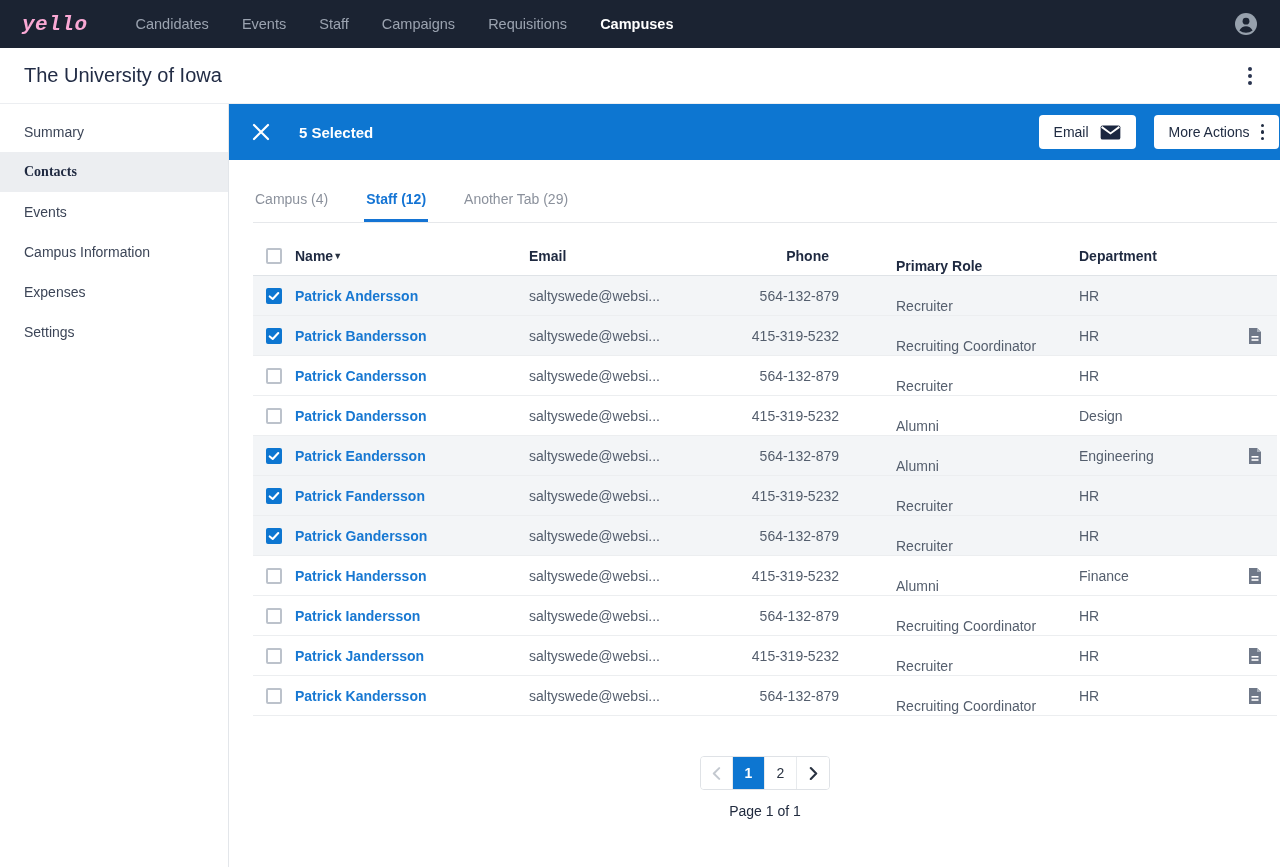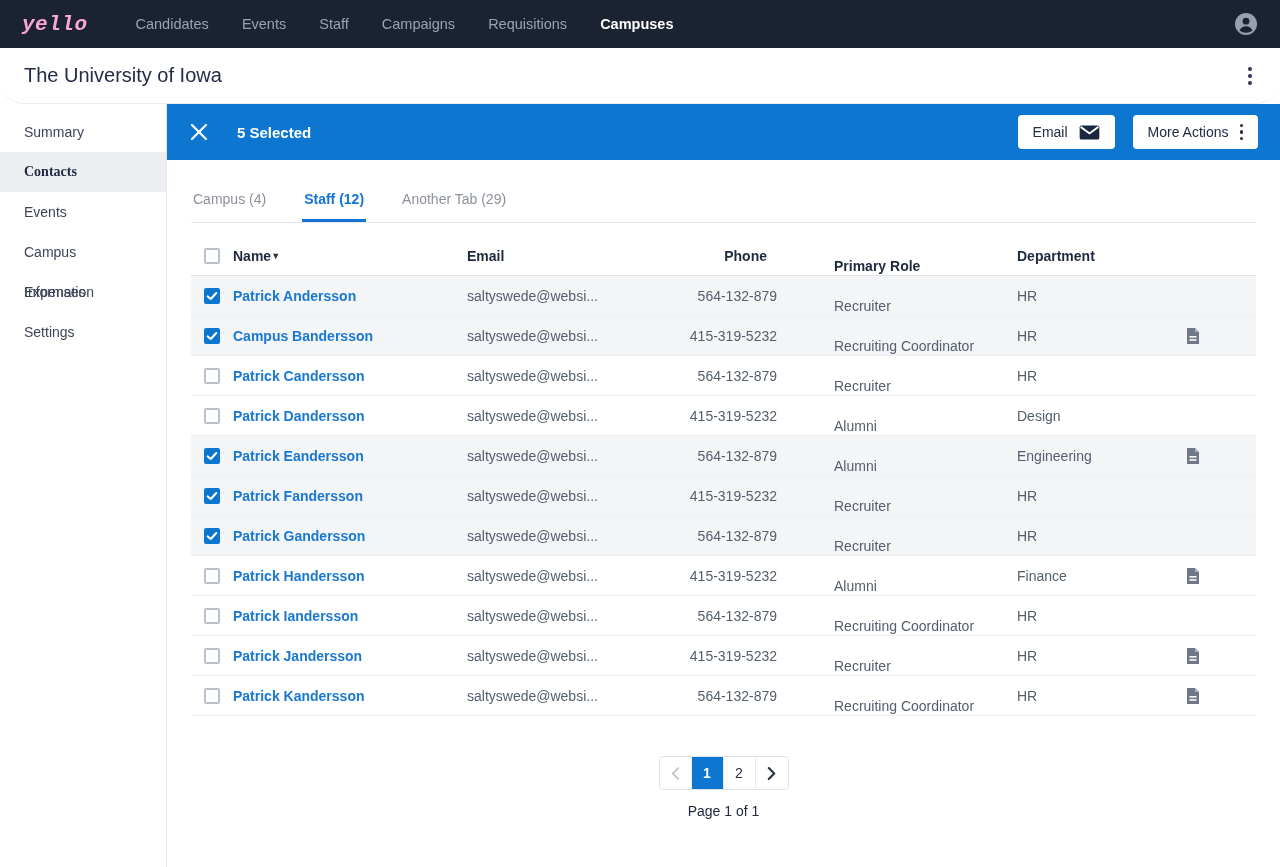--- a/index.html
+++ b/index.html
@@ -11,28 +11,28 @@
   .topnav { height:48px; background:#1b2332; display:flex; align-items:center; padding:0 22px; }
   .logo { font-family:Liberation Mono, monospace; font-style:italic; font-weight:bold;
     color:#f9a8d4; font-size:21px; margin-right:48px; letter-spacing:.5px; }
   .topnav-menu { display:flex; align-items:center; gap:33px; }
   .nav-item { font-size:14.5px; color:#9ba3b0; cursor:pointer; }
   .nav-item.active { color:#ffffff; font-weight:700; }
   .avatar { margin-left:auto; width:24px; height:24px; cursor:pointer; display:flex; }
 
   
   .page-header { height:56px; background:#fff; display:flex; align-items:center;
-    padding:0 24px; border-bottom:1px solid #eceef1;border-radius:23px; }
+    padding:0 24px; border-bottom:1px solid #eceef1; }
   .page-title { font-size:20px; color:#222c45; font-weight:400; }
   .kebab { margin-left:auto; display:flex; flex-direction:column; gap:3px; cursor:pointer; padding:4px; }
   .kebab i { width:4px; height:4px; border-radius:50%; background:#2a3450; display:block; }
 
   
   .content { display:flex; height:763px; }
-  .sidebar { width:167px; border-right:1px solid #e3e6ea; padding-top:8px; flex-shrink:0; background:#fff; }
+  .sidebar { width:229px; border-right:1px solid #e3e6ea; padding-top:8px; flex-shrink:0; background:#fff; }
   .side-item { height:40px; line-height:40px; padding:0 24px; font-size:14px; color:#3c4557; cursor:pointer; }
   .side-item.active { font-weight:700; color:#1f2940; background:#eceef1;font-family:Liberation Serif, serif; }
   .main { flex:1; background:#fff; }
 
   
   .selection-bar { height:56px; background:#0d76d1; display:flex; align-items:center; padding:0 22px; }
   .close-x { width:20px; height:20px; cursor:pointer; margin-right:28px; display:flex; }
   .sel-label { color:#fff; font-size:15px; font-weight:700; }
   .bar-actions { margin-left:auto; display:flex; gap:18px; }
   .bar-btn { background:#fff; border:none; border-radius:4px; height:34px; padding:0 15px;
@@ -197,21 +197,21 @@
   </div>
           <div class="trow checked">
     <div class="c-check">
               <span class="cb on">
                 <svg viewBox="0 0 14 14" width="12" height="12">
                   <path d="M2 7.5 L5.5 10.5 L12 3.5" fill="none" stroke="#fff" stroke-width="2.4" stroke-linecap="round" stroke-linejoin="round"></path>
                 </svg>
               </span>
             </div>
     <a class="c-name">
-              <span class="nm">Campus Bandersson</span>
+              <span class="nm">Patrick Bandersson</span>
             </a>
     <div class="c-email">saltyswede@websi...</div>
     <div class="c-phone">415-319-5232</div>
     <div class="c-role">Recruiting Coordinator</div>
     <div class="c-dept">HR</div>
     <div class="c-doc">
               <span class="doc-ico">
                 <svg viewBox="0 0 16 18" width="16" height="18">
                   <path d="M2 1 h8 l4 4 v12 h-12 z" fill="#6f7888"></path>
                   <path d="M10 1 l4 4 h-4 z" fill="#aab1bc"></path>

